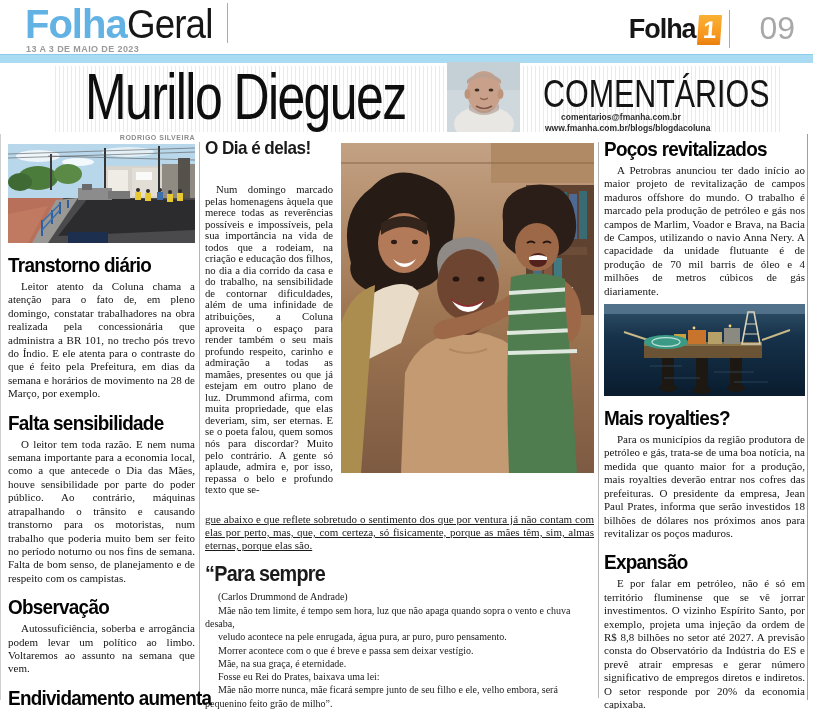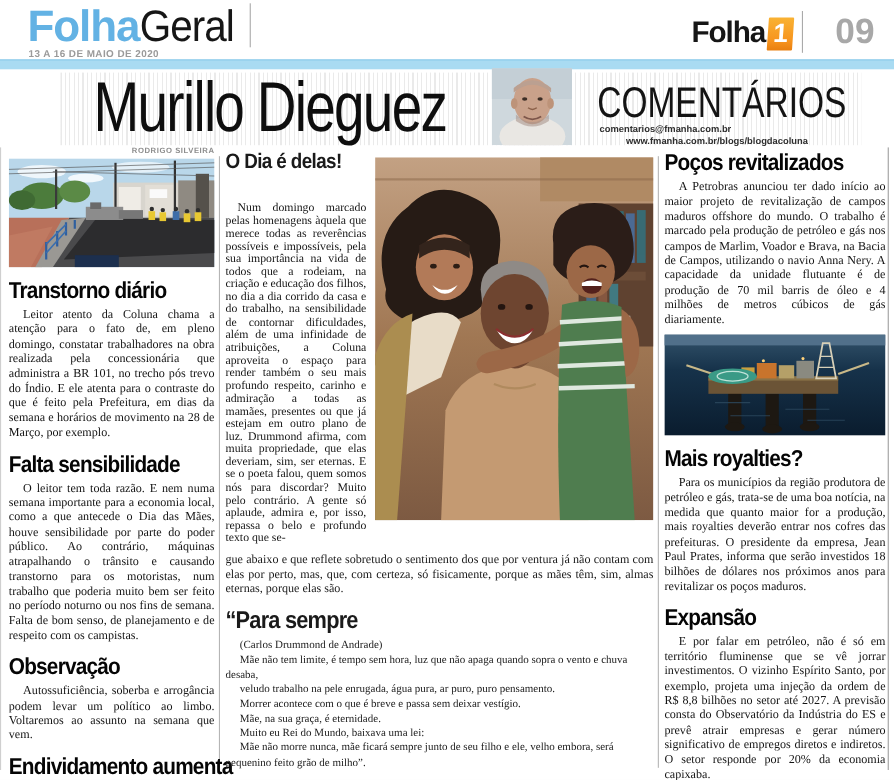--- a/index.html
+++ b/index.html
@@ -16,42 +16,42 @@
   .brand .dk { color:#161616; font-weight:normal; transform:scaleX(.92); display:inline-block; transform-origin:left; }
   .date-range { position:absolute; left:26px; top:44px; font-family:"Liberation Sans",sans-serif; font-size:9px; font-weight:bold; color:#9a9a9a; letter-spacing:.4px; }
   .mast-div1 { position:absolute; left:227px; top:3px; width:1px; height:40px; background:#aaa; }
   #folha1-logo { position:absolute; right:92px; top:14px; font-family:"Liberation Sans",sans-serif; font-weight:bold; font-size:27px; color:#161616; letter-spacing:-1px; }
   #folha1-logo .one {
     display:inline-block; color:#fff; background:linear-gradient(180deg,#f9b233 0%,#f7941e 70%,#e87f10 100%);
     font-size:24px; line-height:26px; padding:2px 6px 2px 5px; margin-left:2px;
     transform:skewX(-4deg); border-radius:1px;
   }
   .mast-div2 { position:absolute; right:83px; top:10px; width:1px; height:38px; background:#aaa; }
-  .page-number { position:absolute; right:18px; top:10px; font-family:"Liberation Sans",sans-serif; font-size:32px; font-weight:bold; color:#a8a8a8; }
+  .page-number { position:absolute; right:18px; top:10px; font-family:"Liberation Sans",sans-serif; font-size:32px; font-weight:normal; color:#a8a8a8; }
   #blue-bar { position:absolute; left:0; top:54px; width:813px; height:9px; background:#a9dbf2; border-top:1px solid #8ccbe9; }
 
   
   #strip {
     position:absolute; left:55px; top:66px; width:728px; height:66px;
     background:repeating-linear-gradient(to right,#eaeaea 0 1px,#ffffff 1px 4px);
   }
   #columnist-name {
     position:absolute; left:30px; top:-6px; font-family:"Liberation Sans",sans-serif;
     font-size:64px; font-weight:400; color:#0e0e0e; letter-spacing:-2px;
     transform:scaleX(.78); transform-origin:left top; white-space:nowrap;
   }
   #columnist-photo { position:absolute; left:392px; top:-4px; width:73px; height:70px; }
   #section-title {
     position:absolute; left:488px; top:6px; font-family:"Liberation Sans",sans-serif;
     font-size:39px; font-weight:400; color:#141414; letter-spacing:0px;
     transform:scaleX(.78); transform-origin:left top; white-space:nowrap;
   }
   .contact { position:absolute; left:490px; font-family:"Liberation Sans",sans-serif; font-size:8.5px; font-weight:bold; color:#2e2e2e; }
-  #contact-email { top:46px; }
-  #contact-url { top:57px;margin-left:24px; }
+  #contact-email { top:46px;margin-left:16px; }
+  #contact-url { top:57px; }
 
   
   #content { position:absolute; left:0; top:134px; width:813px; height:566px; }
   .vdiv { position:absolute; top:8px; width:1px; height:556px; background:#b5b5b5; }
   #vdiv-left { left:199px; }
   #vdiv-right { left:598px; }
   #edge-left { position:absolute; left:0; top:0; width:1px; height:566px; background:#cfcfcf; }
   #edge-right { position:absolute; left:807px; top:0; width:1px; height:566px; background:#9f9f9f; }
 
   
@@ -67,36 +67,36 @@
     white-space:nowrap; margin:10px 0 3px 0;
   }
   .art-p { font-size:11px; line-height:13.4px; text-align:justify; text-indent:13px; color:#141414; }
 
   
   #center-top { display:flex; }
   #center-left-txt { width:128px; }
   #center-title { font-family:"Liberation Sans",sans-serif; font-weight:bold; font-size:19px; letter-spacing:-.6px; transform:scaleX(.9); transform-origin:left; white-space:nowrap; margin:3px 0 4px 0; }
   #center-narrow { font-size:10.7px; line-height:11.55px; text-align:justify; text-indent:11px; color:#141414;margin-top:25px; }
   #center-photo { width:253px; height:330px; margin-left:8px; margin-top:9px; flex:none; }
-  #center-wide { font-size:11px; line-height:13.2px; text-align:justify; margin-top:7px; }
+  #center-wide { font-size:11px; line-height:13.2px; text-align:justify; margin-top:17px;text-decoration:underline; }
   #poem-title { font-family:"Liberation Sans",sans-serif; font-weight:bold; font-size:22px; letter-spacing:-.8px; transform:scaleX(.9); transform-origin:left; white-space:nowrap; margin:9px 0 3px 0; }
   .poem-line { font-size:10px; line-height:13.3px; text-indent:13px; text-align:left; }
 
   .photo-frame { display:block; }
 </style>
 </head>
 <body>
 
 <div id="page">
 
   <div id="masthead">
     <div class="brand">
       <span class="lt">Folha</span><span class="dk">Geral</span>
     </div>
-    <div class="date-range">13 A 16 DE MAIO DE 2020</div>
+    <div class="date-range">13 A 3 DE MAIO DE 2023</div>
     <div class="mast-div1"></div>
     <div id="folha1-logo">
       <span>Folha</span><span class="one">1</span>
     </div>
     <div class="mast-div2"></div>
     <div class="page-number">09</div>
   </div>
   <div id="blue-bar"></div>
 
   <div id="strip">
@@ -263,24 +263,24 @@
             </g>
             <path d="M224 138 Q242 150 240 178 Q238 196 228 200 L224 160Z" fill="#9c6847"></path>
           </svg>
         </div>
       </div>
       <p id="center-wide">gue abaixo e que reflete sobretudo o sentimento dos que por ventura já não contam com elas por perto, mas, que, com certeza, só fisicamente, porque as mães têm, sim, almas eternas, porque elas são.</p>
 
       <div id="poem-title">“Para sempre</div>
       <p class="poem-line">(Carlos Drummond de Andrade)</p>
       <p class="poem-line">Mãe não tem limite, é tempo sem hora, luz que não apaga quando sopra o vento e chuva desaba,</p>
-      <p class="poem-line">veludo trabalho na pele enrugada, água pura, ar puro, puro pensamento.</p>
+      <p class="poem-line">veludo acontece na pele enrugada, água pura, ar puro, puro pensamento.</p>
       <p class="poem-line">Morrer acontece com o que é breve e passa sem deixar vestígio.</p>
       <p class="poem-line">Mãe, na sua graça, é eternidade.</p>
-      <p class="poem-line">Muito eu Rei do Mundo, baixava uma lei:</p>
+      <p class="poem-line">Fosse eu Rei do Prates, baixava uma lei:</p>
       <p class="poem-line">Mãe não morre nunca, mãe ficará sempre junto de seu filho e ele, velho embora, será pequenino feito grão de milho”.</p>
     </div>
 
     <div class="col" id="col-right">
       <div class="art-h" style="margin-top:3px">Poços revitalizados</div>
       <p class="art-p">A Petrobras anunciou ter dado início ao maior projeto de revitalização de campos maduros offshore do mundo. O trabalho é marcado pela produção de petróleo e gás nos campos de Marlim, Voador e Brava, na Bacia de Campos, utilizando o navio Anna Nery. A capacidade da unidade flutuante é de produção de 70 mil barris de óleo e 4 milhões de metros cúbicos de gás diariamente.</p>
 
       <div style="margin-top:6px">
         <svg class="photo-frame" width="201" height="92" viewBox="0 0 201 92">
           <defs>

